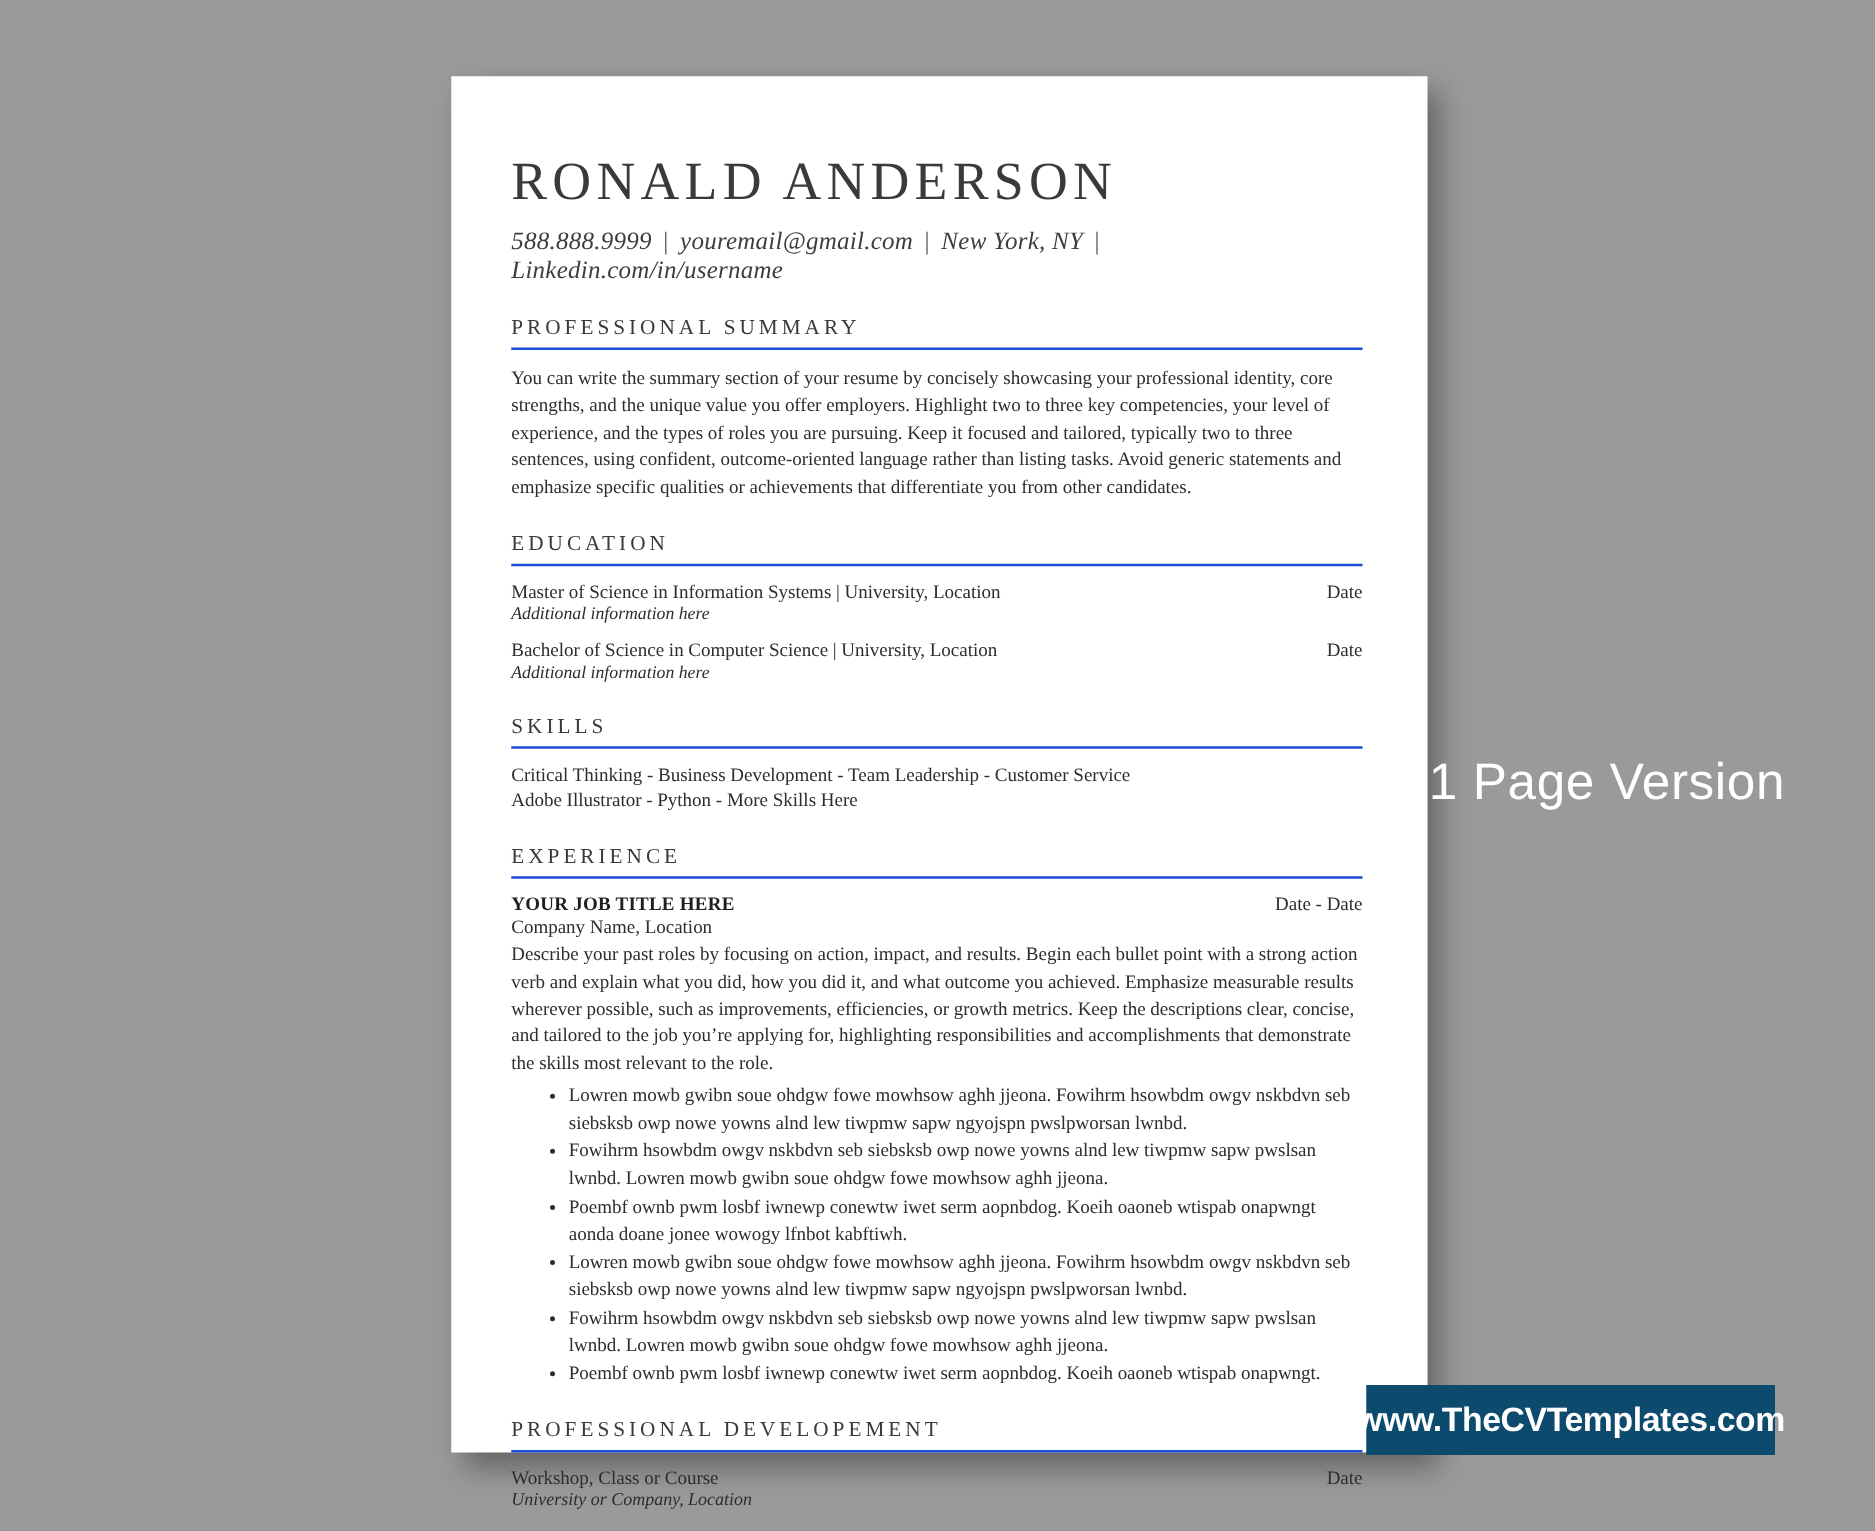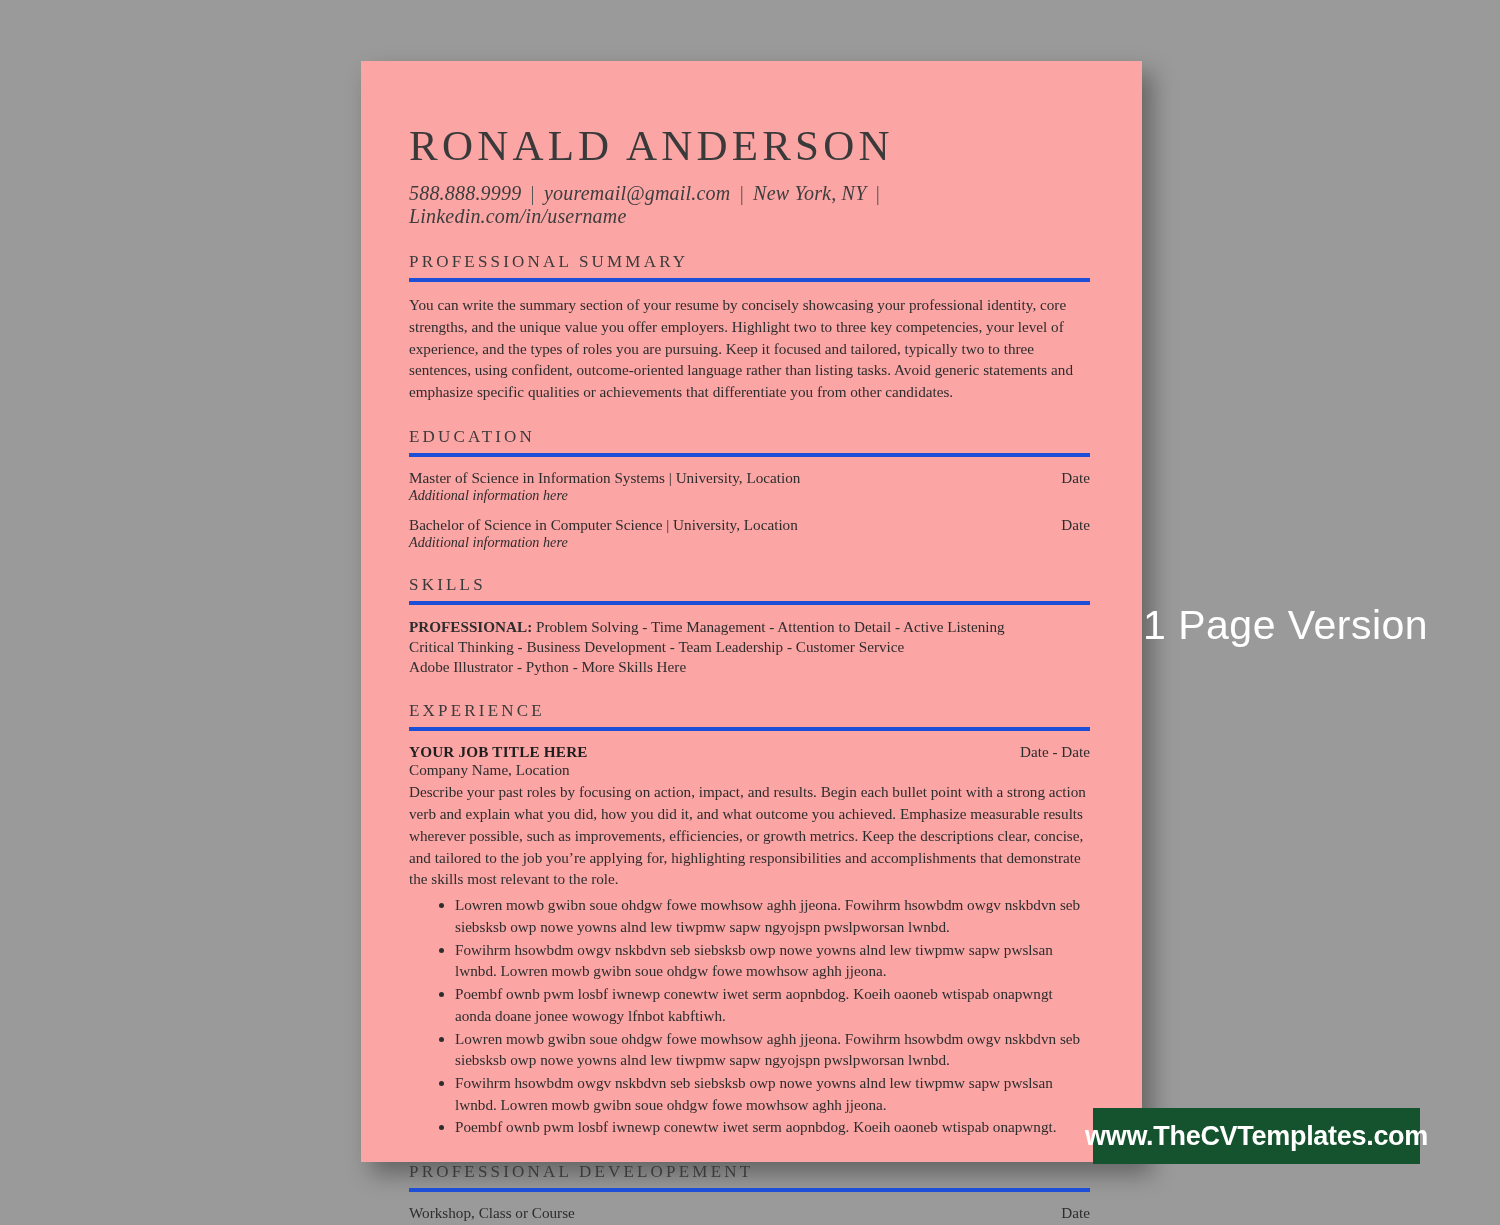--- a/index.html
+++ b/index.html
@@ -18,21 +18,21 @@
     position: absolute;
     inset: 0;
   }
   
   .sheet {
     position: absolute;
     left: 361px;
     top: 61px;
     width: 781px;
     height: 1101px;
-    background: #fca5a5;
+    background: #ffffff;
     box-shadow: 10px 12px 22px rgba(0,0,0,0.35);
     box-sizing: border-box;
     padding: 62px 52px 0 48px;
   }
   .name {
     font-family: "Liberation Serif", serif;
     font-size: 43px;
     letter-spacing: 4.2px;
     color: #3a3a3a;
     font-weight: 400;
@@ -50,21 +50,21 @@
   .contact .sep {
     padding: 0 4px;
     font-style: normal;
     color: #555;
   }
   .section-title {
     font-size: 17px;
     letter-spacing: 3.2px;
     color: #3a3a3a;
     padding-bottom: 6px;
-    border-bottom: 4px solid #1d4ed8;
+    border-bottom: 2px solid #1d4ed8;
     margin-top: 24px;
     margin-bottom: 12px;
     text-transform: uppercase;
     font-weight: 400;
   }
   .body-text {
     font-size: 15.2px;
     line-height: 1.43;
     color: #2d2d2d;
     text-align: left;
@@ -136,21 +136,21 @@
     white-space: nowrap;
     margin-top: 24px;
   }
   
   .watermark {
     position: absolute;
     left: 1093px;
     top: 1108px;
     width: 327px;
     height: 56px;
-    background: #14532d;
+    background: #0c4a6e;
     display: flex;
     align-items: center;
     justify-content: center;
     box-shadow: 0 0 0 0 rgba(0,0,0,0);
   }
   .watermark-inner {
     font-family: "Liberation Sans", sans-serif;
     font-weight: bold;
     font-size: 27px;
     color: #ffffff;
@@ -193,23 +193,20 @@
     <div class="edu-block">
       <div class="row">
         <div class="left">Bachelor of Science in Computer Science  |  University, Location</div>
         <div class="right">Date</div>
       </div>
       <div class="sub-italic">Additional information here</div>
     </div>
 
     <div class="section-title">SKILLS</div>
 
-    <div class="skill-line">
-      <b>PROFESSIONAL:</b><span> Problem Solving - Time Management - Attention to Detail - Active Listening</span>
-    </div>
     <div class="skill-line">Critical Thinking - Business Development - Team Leadership - Customer Service</div>
     <div class="skill-line">Adobe Illustrator - Python - More Skills Here</div>
 
     <div class="section-title">EXPERIENCE</div>
 
     <div class="job-head">
       <div class="job-title">YOUR JOB TITLE HERE</div>
       <div class="job-date">Date - Date</div>
     </div>
     <div class="job-company">Company Name, Location</div>

